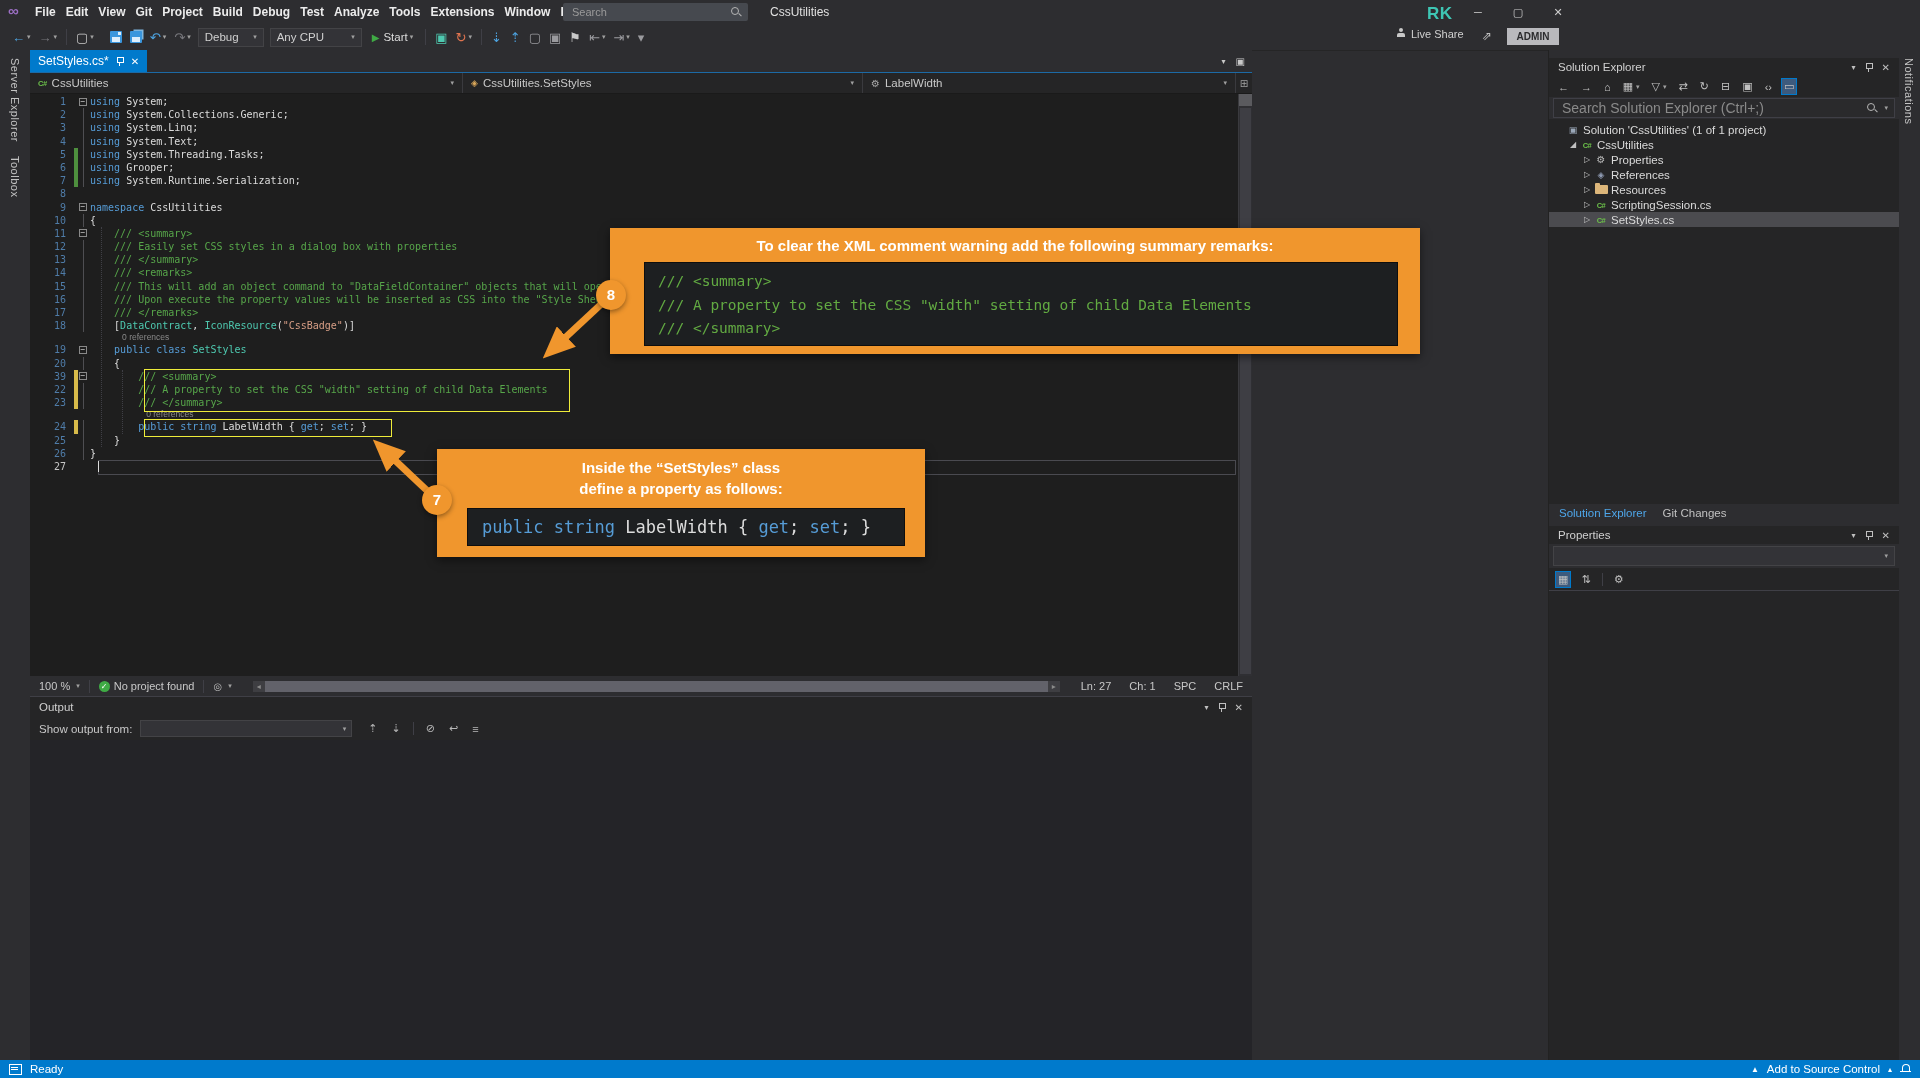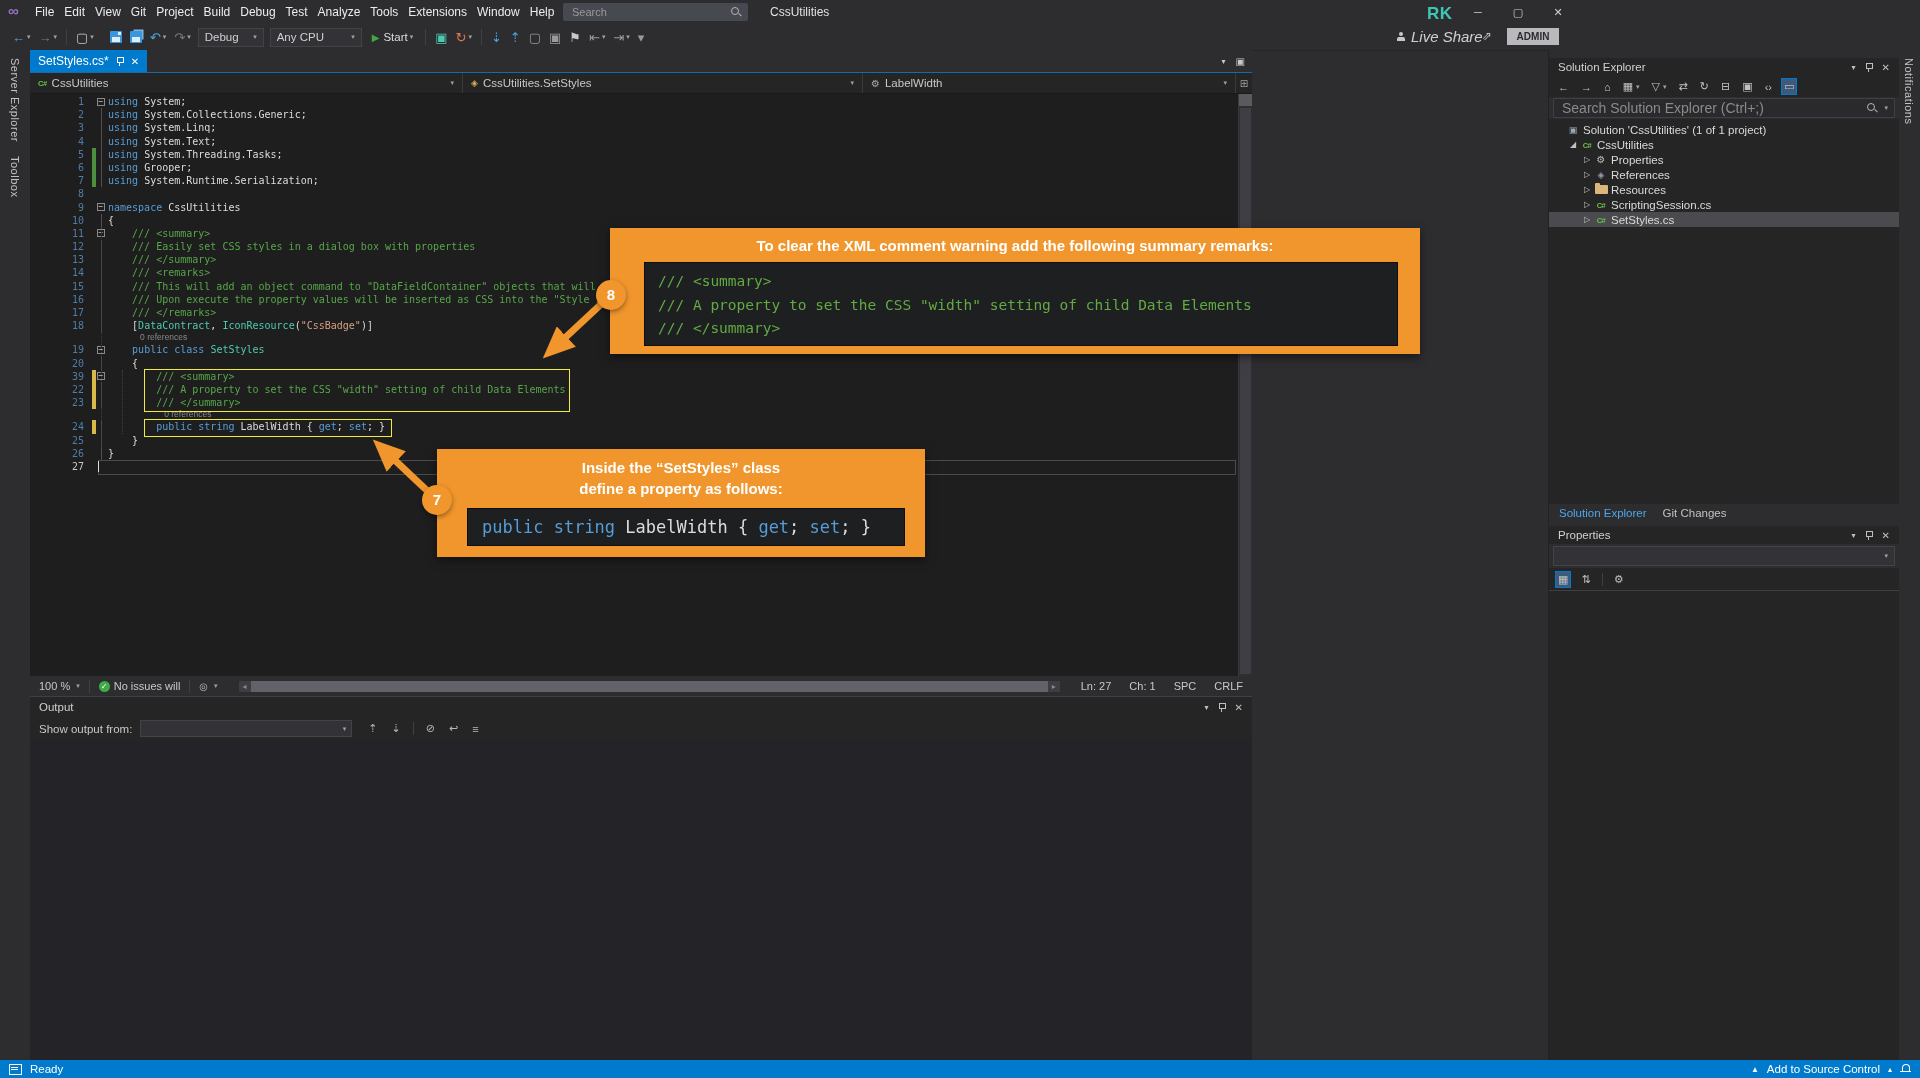--- a/index.html
+++ b/index.html
@@ -1,21 +1,21 @@
 <!DOCTYPE html>
 <html><head>
 <meta charset="utf-8">
 <style>
   html,body{margin:0;padding:0;width:1920px;height:1078px;overflow:hidden;background:#2d2d30;
     font-family:"Liberation Sans","DejaVu Sans",sans-serif;color:#ccc;}
   #app{position:relative;width:1920px;height:1078px;background:#2d2d30;}
   
   .titlebar{position:absolute;left:0;top:0;right:0;height:24px;background:#2d2d30;}
   .vs-logo{position:absolute;left:8px;top:2px;color:#9b6fc3;font-size:15px;font-weight:bold;font-style:italic;}
-  #menu-bar{position:absolute;left:30px;top:0;height:24px;display:flex;align-items:flex-end;}
+  #menu-bar{position:absolute;left:30px;top:0;height:24px;display:flex;align-items:flex-end;font-weight:bold;}
   .menu-item{padding:0 5px;font-size:12px;color:#ececec;height:24px;line-height:24px;cursor:default;}
   .title-search{position:absolute;left:563px;top:3px;width:185px;height:18px;background:#46494f;border-radius:2px;
     display:flex;align-items:center;padding:0 7px;box-sizing:border-box;}
   .title-search input{flex:1;background:transparent;border:none;outline:none;color:#c0c0c0;font-size:11px;
     font-family:"Liberation Sans",sans-serif;}
   .title-search input::placeholder{color:#9a9a9a;}
   .i-mag{width:10px;height:10px;position:relative;display:inline-block;}
   .i-mag::before{content:"";position:absolute;left:0;top:0;width:6px;height:6px;border:1.3px solid #b5b5b5;border-radius:50%;}
   .i-mag::after{content:"";position:absolute;left:7px;top:7px;width:3.5px;height:1.3px;background:#b5b5b5;transform:rotate(45deg);}
   #title-solution{position:absolute;left:770px;top:5px;font-size:12px;color:#e0e0e0;}
@@ -34,21 +34,21 @@
   .tb-start{display:flex;align-items:center;margin:0 7px;font-size:11.5px;color:#dcdcdc;}
   .start-play{color:#3fa944;font-size:10px;margin-right:4px;}
   .shape-floppy{width:12px;height:12px;background:#3a96dd;position:relative;border-radius:1px;display:inline-block;}
   .shape-floppy::before{content:"";position:absolute;right:1px;top:1px;width:3px;height:3px;background:#ddeefc;}
   .shape-floppy::after{content:"";position:absolute;left:2px;bottom:1px;width:8px;height:5px;background:#ddeefc;}
   .shape-floppy-all{width:12px;height:12px;background:#3a96dd;position:relative;border-radius:1px;display:inline-block;
     box-shadow:2.5px -2.5px 0 -1px #7fb5dd;}
   .shape-floppy-all::after{content:"";position:absolute;left:2px;bottom:1px;width:8px;height:5px;background:#ddeefc;}
   .i-folder{width:13px;height:9px;background:#dcb67a;position:relative;border-radius:0 1px 1px 1px;display:inline-block;margin-top:2px;}
   .i-folder::before{content:"";position:absolute;left:0;top:-2px;width:5px;height:2px;background:#dcb67a;border-radius:1px 1px 0 0;}
-  .live-share{position:absolute;left:1396px;top:28px;display:flex;align-items:center;font-size:15px;color:#d0d0d0;font-style:italic;}
+  .live-share{position:absolute;left:1396px;top:28px;display:flex;align-items:flex-start;font-size:11px;color:#d0d0d0;}
   .i-person{width:10px;height:10px;position:relative;margin-right:5px;display:inline-block;}
   .i-person::before{content:"";position:absolute;left:3px;top:0;width:4px;height:4px;border-radius:50%;background:#c8c8c8;}
   .i-person::after{content:"";position:absolute;left:1px;top:5px;width:8px;height:4px;border-radius:2px 2px 0 0;background:#c8c8c8;}
   #share-icon{position:absolute;left:1482px;top:29px;color:#c0c0c0;font-size:12px;}
   #admin-badge{position:absolute;left:1507px;top:28px;width:52px;height:17px;background:#b9b9bd;color:#2b2b2e;
     font-size:10px;font-weight:bold;text-align:center;line-height:17px;}
   
   .left-strip{position:absolute;left:0;top:50px;width:30px;bottom:18px;background:#2d2d30;border-right:1px solid #252526;}
   .right-strip{position:absolute;right:0;top:50px;width:22px;bottom:18px;background:#2d2d30;border-left:1px solid #252526;}
   .v-tab{writing-mode:vertical-rl;font-size:11px;color:#c4c4c4;margin:8px auto 14px auto;letter-spacing:0.5px;display:block;}
@@ -65,21 +65,21 @@
   .bc-sec{display:flex;align-items:center;padding:0 8px;font-size:11.5px;color:#c8c8c8;border-right:1px solid #3a3a3e;box-sizing:border-box;}
   .bc-1{width:433px;} .bc-2{width:400px;} .bc-3{flex:1;}
   .bc-label{margin-left:5px;}
   .bc-caret{margin-left:auto;font-size:7px;color:#a0a0a0;}
   .bc-split{width:16px;display:flex;align-items:center;justify-content:center;color:#a0a0a0;font-size:10px;}
   .glyph-icon{display:inline-block;text-align:center;}
   .txt-cs{font-size:7.5px;font-weight:bold;letter-spacing:-0.5px;}
   
   .code-wrap{flex:1;position:relative;background:#1e1e1e;overflow:hidden;}
   #code-lines{position:absolute;left:0;top:0;right:13px;padding-top:1px;
-    font-family:"DejaVu Sans Mono","Liberation Mono",monospace;font-size:10px;line-height:13.2px;margin-left:18px;}
+    font-family:"DejaVu Sans Mono","Liberation Mono",monospace;font-size:10px;line-height:13.2px;}
   .code-line{height:13.2px;white-space:pre;}
   .ln{display:inline-block;width:44px;text-align:right;color:#4f7ca8;padding-right:8px;vertical-align:top;box-sizing:border-box;}
   .current .ln{color:#c6c6c6;}
   .chg{display:inline-block;width:4px;height:13.2px;vertical-align:top;}
   .chg-green{background:#4e8f3e;} .chg-yellow{background:#d7ba4a;}
   .fold{display:inline-block;width:12px;height:13.2px;position:relative;vertical-align:top;}
   .fold-bar::before{content:"";position:absolute;left:5px;top:0;height:13.2px;border-left:1px solid #4e4e52;}
   .fold-minus::before{content:"−";position:absolute;left:1px;top:2.5px;width:8px;height:8px;border:1px solid #898989;
     color:#d0d0d0;font-size:8px;line-height:6px;text-align:center;background:#1e1e1e;box-sizing:border-box;}
   .ct{white-space:pre;}
@@ -374,21 +374,21 @@
     </div>
 
     <div class="editor-status">
       <div class="es-group">
         <span>100 %</span>
         <span class="caret">▾</span>
       </div>
       <div class="mini-sep"></div>
       <div class="es-group">
         <span class="i-check">✓</span>
-        <span>No issues will</span>
+        <span>No project found</span>
       </div>
       <div class="mini-sep"></div>
       <div class="es-group">
         <span style="font-size:10px;color:#b8b8b8;">◎</span>
         <span class="caret">▾</span>
       </div>
       <div class="h-scroll">
         <span class="h-arrow" style="left:0;">◂</span>
         <div class="h-thumb"></div>
         <span class="h-arrow" style="right:0;">▸</span>

